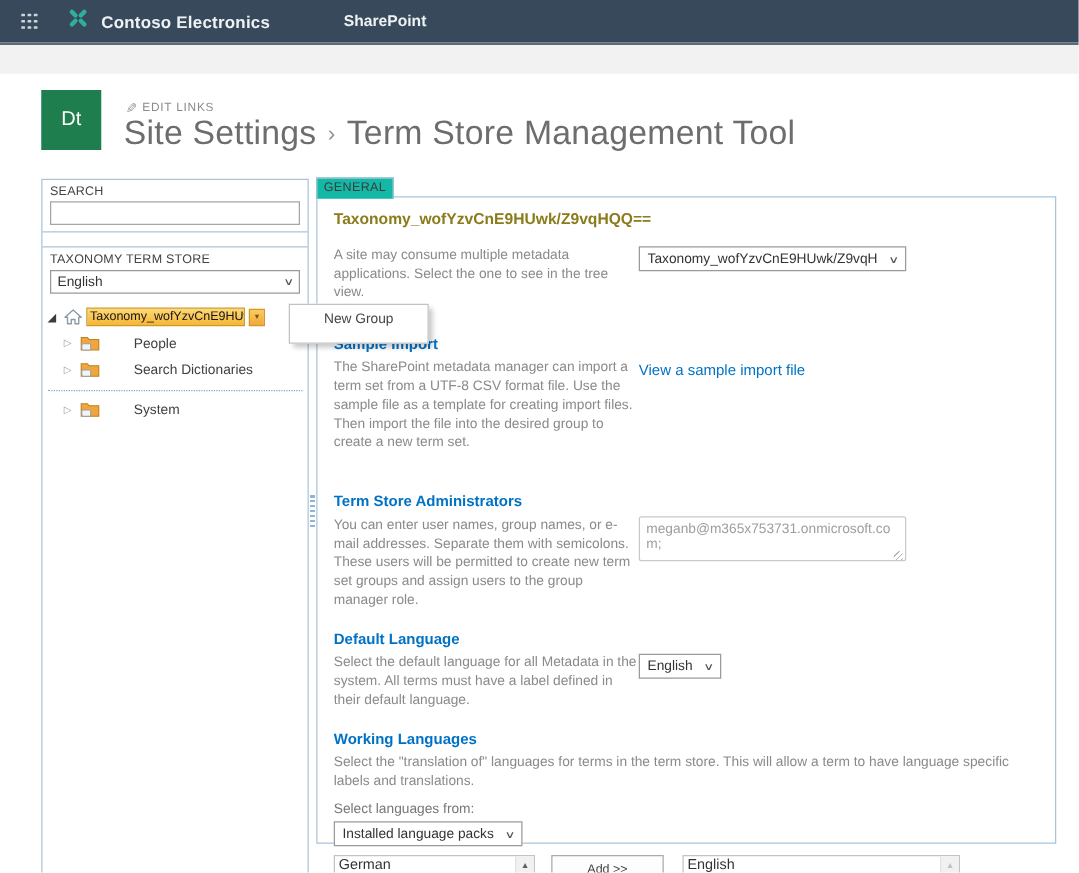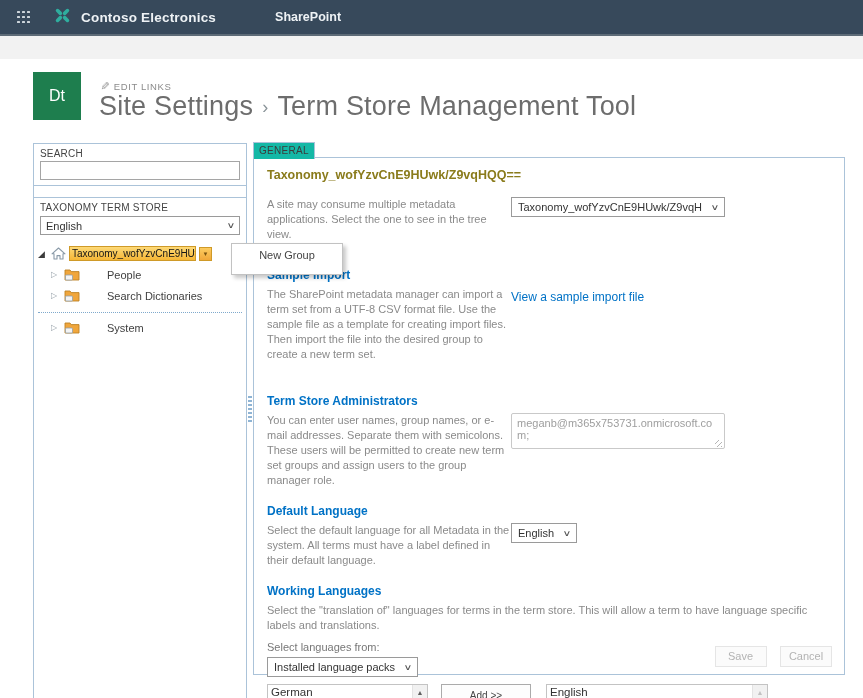--- a/index.html
+++ b/index.html
@@ -254,22 +254,18 @@
             <div class="opt">English</div>
           </div>
           <div class="sbar disabled">
             <div class="arr">▲</div>
 
           </div>
         </div>
       </div>
     </div>
 
-    <div class="rp-footer">
-      <span class="btn">Save</span>
-      <span class="btn">Cancel</span>
-    </div>
   </div>
 </div>
 
 <div class="ctx-menu">
   <div class="ctx-item">New Group</div>
 </div>
 
 </body></html>

